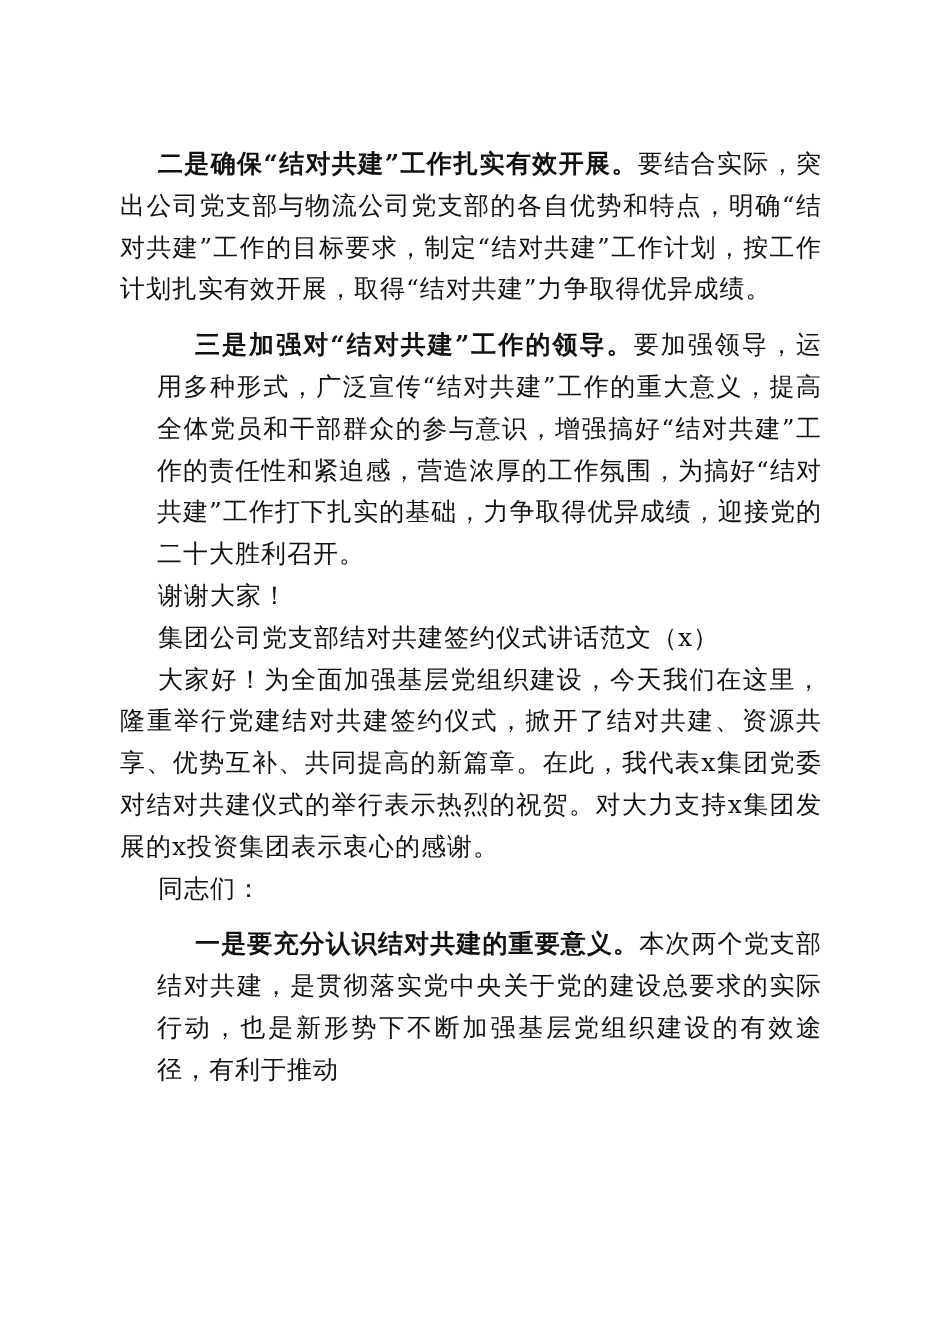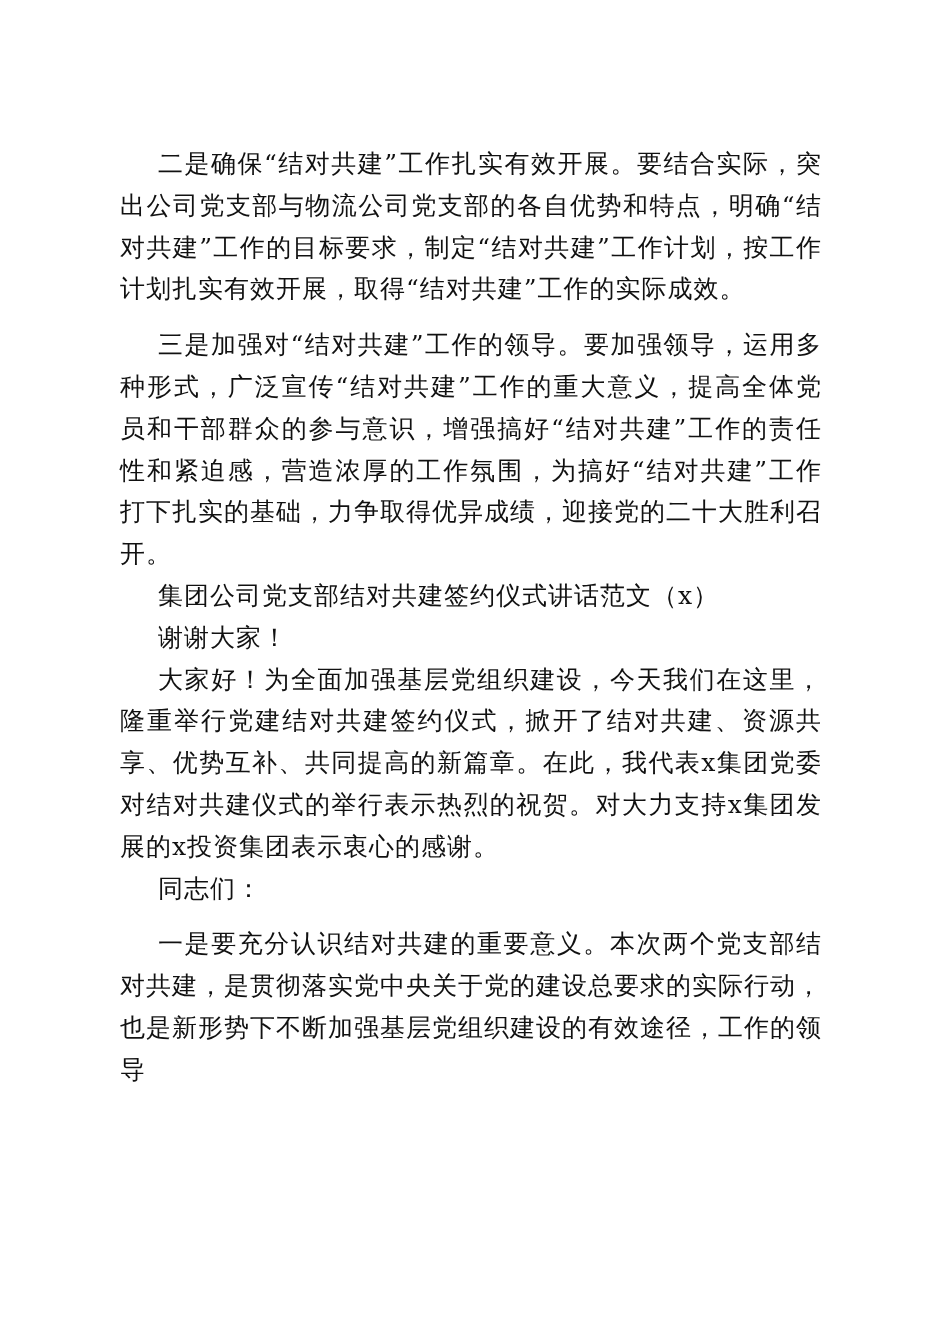--- a/index.html
+++ b/index.html
@@ -23,52 +23,52 @@
     }
     .para {
       margin: 0;
       font-size: 25px;
       line-height: 41.8px;
       letter-spacing: 1.0px;
       text-align: justify;
       text-align-last: left;
     }
     .para.indent { text-indent: 38px; }
-    .para.gap { margin-top: 14px; }
+    .para.gap { margin-top: 14px; margin-left: 37px; }
     .lead {
-      font-weight: normal;
+      font-weight: bold;
     }
   </style>
 </head>
 <body>
 
 <div class="page">
 
   <p class="para indent">
-    <span class="lead">二是确保“结对共建”工作扎实有效开展。</span><span>要结合实际，突出公司党支部与物流公司党支部的各自优势和特点，明确“结对共建”工作的目标要求，制定“结对共建”工作计划，按工作计划扎实有效开展，取得“结对共建”工作的实际成效。</span>
+    <span class="lead">二是确保“结对共建”工作扎实有效开展。</span><span>要结合实际，突出公司党支部与物流公司党支部的各自优势和特点，明确“结对共建”工作的目标要求，制定“结对共建”工作计划，按工作计划扎实有效开展，取得“结对共建”力争取得优异成绩。</span>
   </p>
 
   <p class="para indent gap">
     <span class="lead">三是加强对“结对共建”工作的领导。</span><span>要加强领导，运用多种形式，广泛宣传“结对共建”工作的重大意义，提高全体党员和干部群众的参与意识，增强搞好“结对共建”工作的责任性和紧迫感，营造浓厚的工作氛围，为搞好“结对共建”工作打下扎实的基础，力争取得优异成绩，迎接党的二十大胜利召开。</span>
   </p>
 
   <p class="para indent">
-    <span>集团公司党支部结对共建签约仪式讲话范文（x）</span>
+    <span>谢谢大家！</span>
   </p>
 
   <p class="para indent">
-    <span>谢谢大家！</span>
+    <span>集团公司党支部结对共建签约仪式讲话范文（x）</span>
   </p>
 
   <p class="para indent">
     <span>大家好！为全面加强基层党组织建设，今天我们在这里，隆重举行党建结对共建签约仪式，掀开了结对共建、资源共享、优势互补、共同提高的新篇章。在此，我代表x集团党委对结对共建仪式的举行表示热烈的祝贺。对大力支持x集团发展的x投资集团表示衷心的感谢。</span>
   </p>
 
   <p class="para indent">
     <span>同志们：</span>
   </p>
 
 
   <p class="para indent gap">
-    <span class="lead">一是要充分认识结对共建的重要意义。</span><span>本次两个党支部结对共建，是贯彻落实党中央关于党的建设总要求的实际行动，也是新形势下不断加强基层党组织建设的有效途径，工作的领导</span>
+    <span class="lead">一是要充分认识结对共建的重要意义。</span><span>本次两个党支部结对共建，是贯彻落实党中央关于党的建设总要求的实际行动，也是新形势下不断加强基层党组织建设的有效途径，有利于推动</span>
   </p>
 
 </div>
 
 </body></html>

